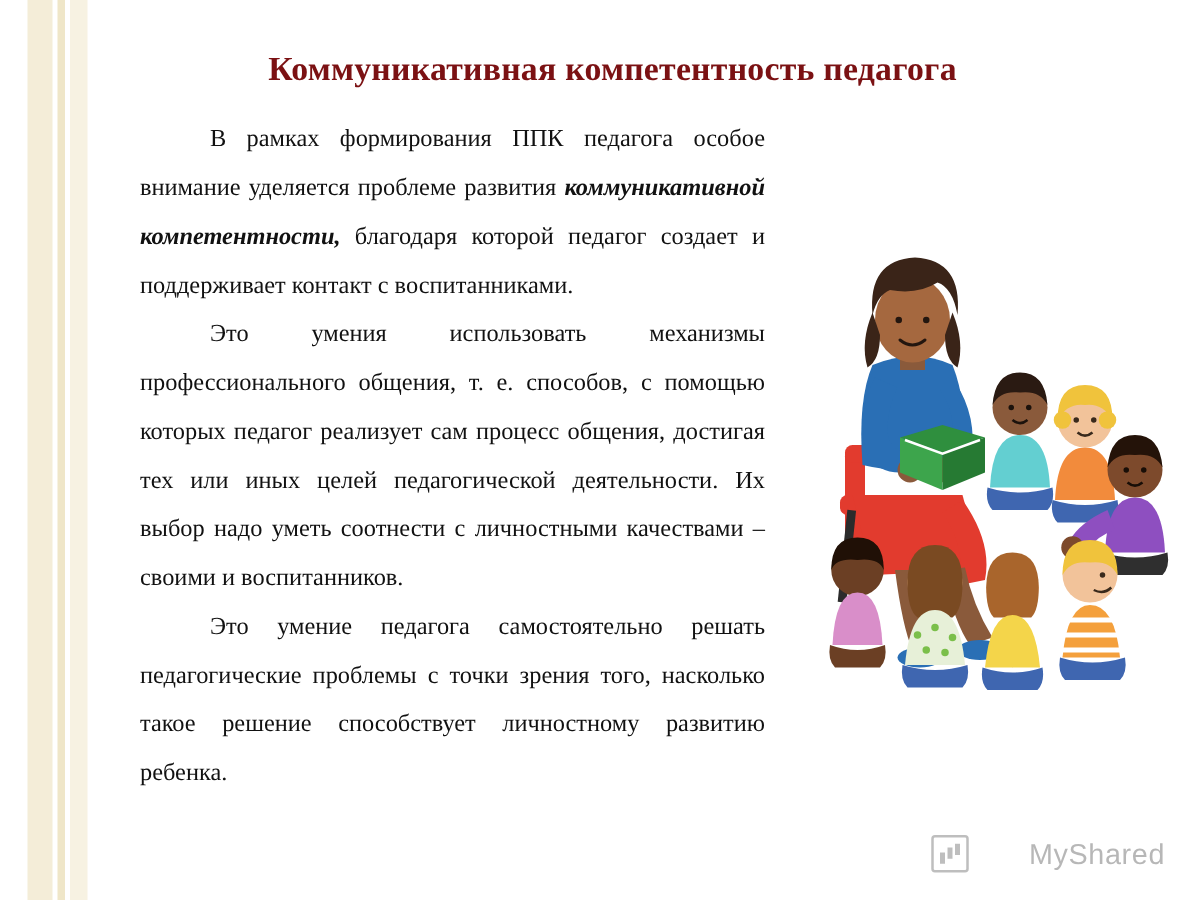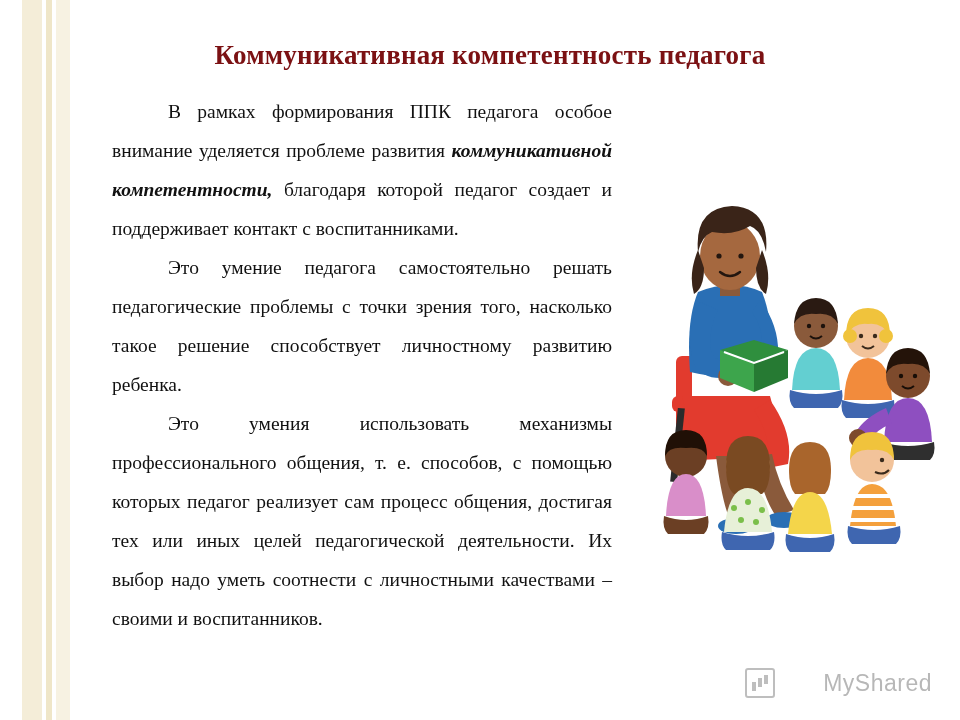--- a/index.html
+++ b/index.html
@@ -116,24 +116,24 @@
   <div class="left-stripe stripe-b"></div>
   <div class="left-stripe stripe-c"></div>
 
   <div class="title">Коммуникативная компетентность педагога</div>
 
   <div class="body-text">
     <p>
       <span>В рамках формирования ППК педагога особое внимание уделяется проблеме развития </span><span class="em">коммуникативной компетентности,</span><span> благодаря которой педагог создает и поддерживает контакт с воспитанниками.</span>
     </p>
     <p>
-      <span>Это умение педагога самостоятельно решать педагогические проблемы с точки зрения того, насколько такое решение способствует личностному развитию ребенка.</span>
+      <span>Это умения использовать механизмы профессионального общения, т. е. способов, с помощью которых педагог реализует сам процесс общения, достигая тех или иных целей педагогической деятельности. Их выбор надо уметь соотнести с личностными качествами – своими и воспитанников.</span>
     </p>
     <p>
-      <span>Это умения использовать механизмы профессионального общения, т. е. способов, с помощью которых педагог реализует сам процесс общения, достигая тех или иных целей педагогической деятельности. Их выбор надо уметь соотнести с личностными качествами – своими и воспитанников.</span>
+      <span>Это умение педагога самостоятельно решать педагогические проблемы с точки зрения того, насколько такое решение способствует личностному развитию ребенка.</span>
     </p>
   </div>
 
   <div class="illustration">
     <svg width="330" height="420" viewBox="0 0 330 420" xmlns="http://www.w3.org/2000/svg">
 
       <g>
         <rect x="56" y="200" width="16" height="92" rx="5" fill="#e23b2e"></rect>
         <rect x="56" y="196" width="86" height="14" rx="6" fill="#e23b2e"></rect>
         <rect x="52" y="236" width="96" height="16" rx="6" fill="#e23b2e"></rect>

